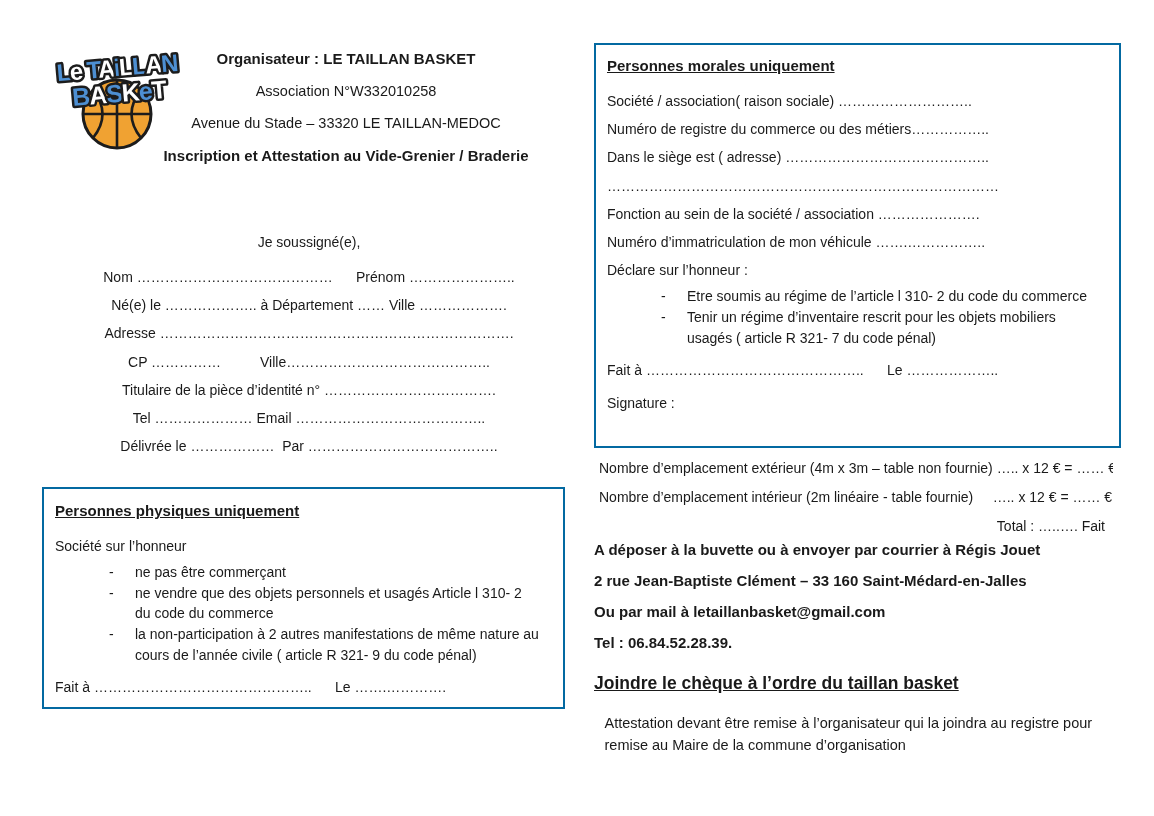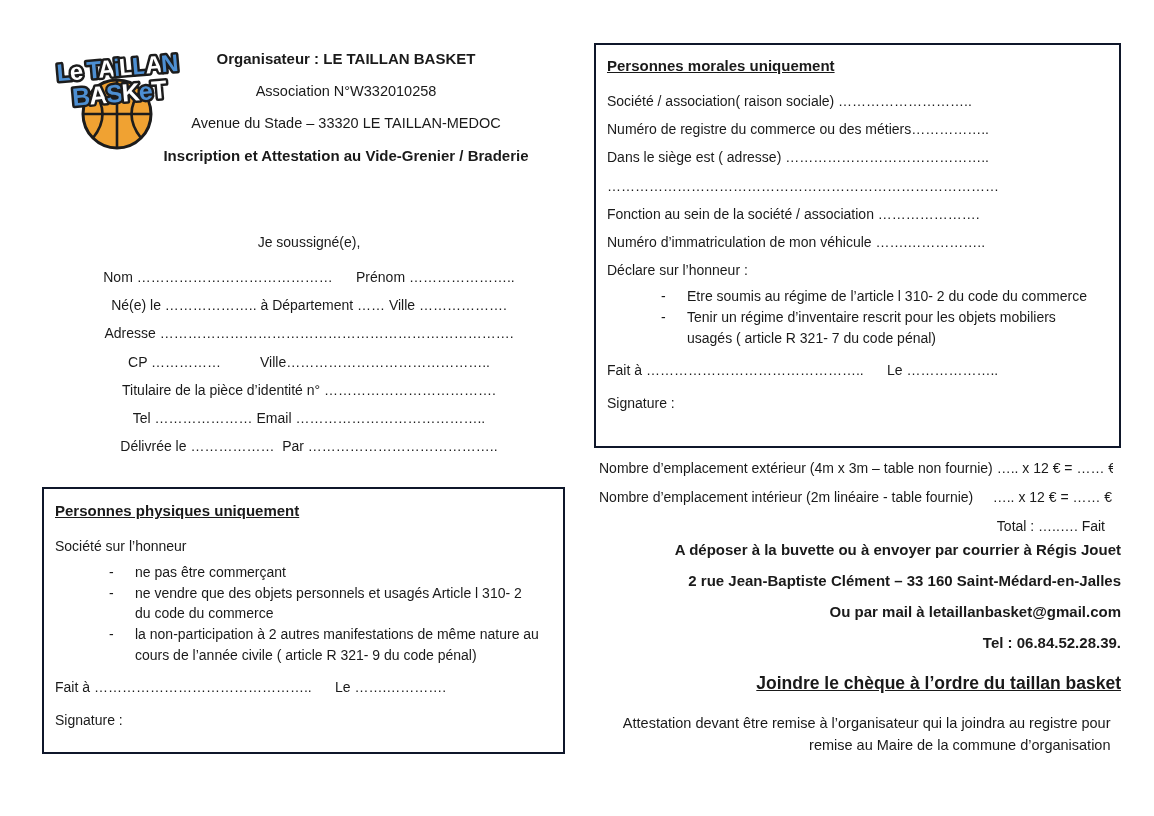--- a/index.html
+++ b/index.html
@@ -39,26 +39,26 @@
     position: absolute; left: 52px; top: 234px; width: 514px;
     font-size: 14px;
     text-align: center;
   }
   .identity .intro { margin-bottom: 13px; }
   .identity .field-line { line-height: 28.2px; white-space: pre; overflow: hidden; }
 
   
   .form-box {
     position: absolute;
-    border: 2px solid #0f172a;
+    border: 2px solid #0369a1;
     background: #ffffff;
     font-size: 14px;
     overflow: hidden;
   }
-  .box-physiques { left: 42px; top: 487px; width: 523px; height: 267px; padding: 13px 10px 0 11px; }
+  .box-physiques { left: 42px; top: 487px; width: 523px; height: 222px; padding: 13px 10px 0 11px; }
   .box-morales  { left: 594px; top: 43px; width: 527px; height: 405px; padding: 12px 10px 0 11px; }
   .box-title {
     font-weight: bold; font-size: 15px;
     text-decoration: underline;
     margin-bottom: 13px;
   }
   .box-line { line-height: 28.2px; white-space: pre; overflow: hidden; }
   .declare-line { line-height: 28.2px; }
   .bullets { margin-left: 46px; margin-top: 2px; }
   .bullet { display: flex; line-height: 20.6px; }
@@ -71,21 +71,21 @@
   .pricing {
     position: absolute; left: 599px; top: 454px; width: 514px;
     font-size: 14px;
   }
   .pricing .price-line { line-height: 29px; white-space: pre; overflow: hidden; }
   .pricing .total-line { line-height: 29px; text-align: right; padding-right: 8px; }
 
   
   .contact {
     position: absolute; left: 594px; top: 541px; width: 527px;
-    text-align: right;
+    text-align: left;
   }
   .contact .c-line { font-weight: bold; font-size: 15px; margin-bottom: 14px; }
   .contact .cheque-line {
     font-weight: bold; font-size: 17.5px;
     text-decoration: underline;
     margin-top: 22px; margin-bottom: 18px;
   }
   .contact .note-line {
     font-size: 14.5px; line-height: 22px;
     max-width: 506px; margin: 0 auto; font-weight: normal;

